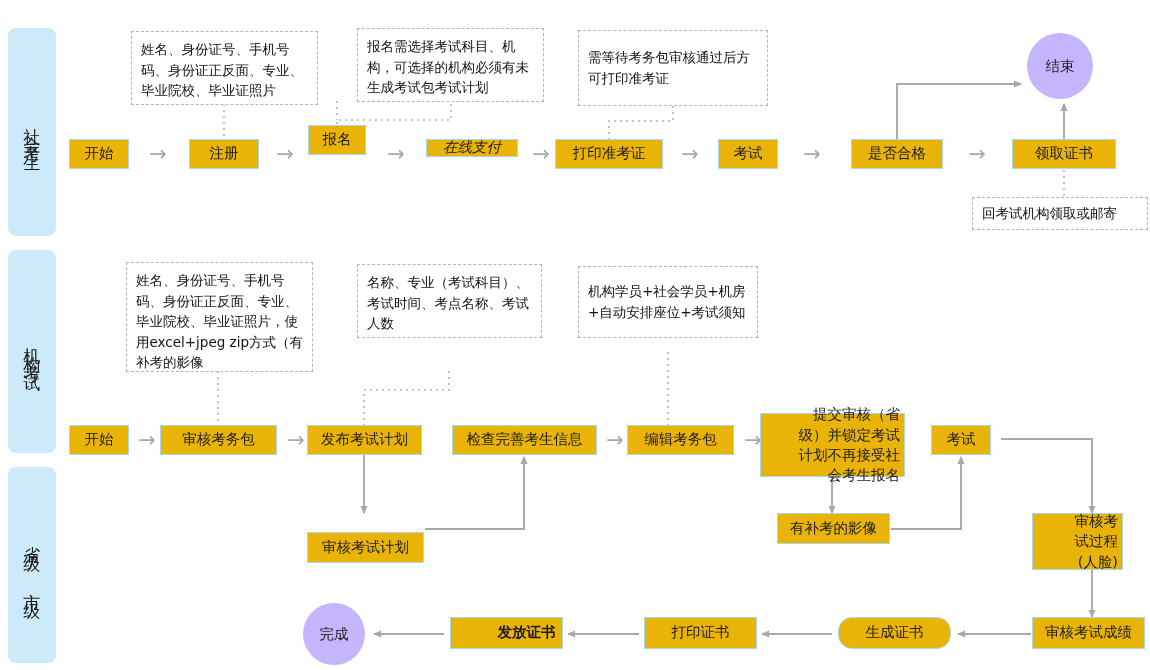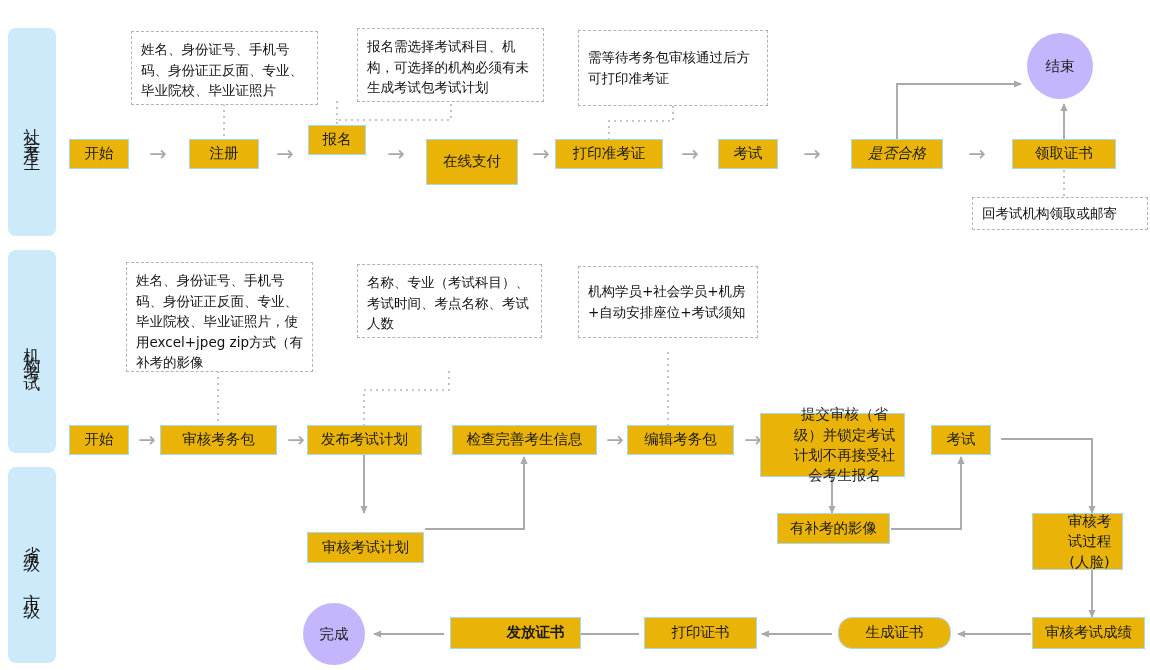--- a/index.html
+++ b/index.html
@@ -47,21 +47,21 @@
     line-height: 1.35;
     display: flex;
     align-items: center;
     justify-content: center;
     text-align: center;
     box-sizing: border-box;
     padding: 2px 4px;
   }
   .node.bold { font-weight: bold; }
   .node.ltext {
-    text-align: center;
+    text-align: right;
     justify-content: flex-start;
     padding-left: 28px;
   }
   .circle {
     position: absolute;
     background: #c4b5fd;
     border-radius: 50%;
     color: #1c1c1c;
     font-size: 14.5px;
     display: flex;
@@ -181,30 +181,30 @@
 
   <div class="node" style="left:69px; top:139px; width:60px; height:30px;">开始</div>
   <div class="arrowglyph" style="left:140px; top:142px; width:36px; height:24px;">→</div>
 
   <div class="node" style="left:189px; top:139px; width:70px; height:30px;">注册</div>
   <div class="arrowglyph" style="left:267px; top:142px; width:36px; height:24px;">→</div>
 
   <div class="node" style="left:308px; top:125px; width:58px; height:30px;">报名</div>
   <div class="arrowglyph" style="left:378px; top:142px; width:36px; height:24px;">→</div>
 
-  <div class="node" style="left:426px; top:139px; width:92px; height:46px;">在线支付</div>
+  <div class="node" style="left:426px; top:139px; width:92px; height:18px;font-style:italic;">在线支付</div>
   <div class="arrowglyph" style="left:523px; top:142px; width:36px; height:24px;">→</div>
 
   <div class="node" style="left:555px; top:139px; width:108px; height:30px;">打印准考证</div>
   <div class="arrowglyph" style="left:672px; top:142px; width:36px; height:24px;">→</div>
 
   <div class="node" style="left:718px; top:139px; width:60px; height:30px;">考试</div>
   <div class="arrowglyph" style="left:794px; top:142px; width:36px; height:24px;">→</div>
 
-  <div class="node" style="left:851px; top:139px; width:92px; height:30px;font-style:italic;">是否合格</div>
+  <div class="node" style="left:851px; top:139px; width:92px; height:30px;">是否合格</div>
   <div class="arrowglyph" style="left:959px; top:142px; width:36px; height:24px;">→</div>
 
   <div class="node" style="left:1012px; top:139px; width:104px; height:30px;">领取证书</div>
 
   <div class="circle" style="left:1027px; top:33px; width:66px; height:66px;">结束</div>
 
   <div class="node" style="left:69px; top:425px; width:60px; height:30px;">开始</div>
   <div class="arrowglyph" style="left:132px; top:428px; width:30px; height:24px;">→</div>
 
   <div class="node" style="left:160px; top:425px; width:117px; height:30px;">审核考务包</div>
@@ -227,17 +227,17 @@
   <div class="node" style="left:777px; top:513px; width:113px; height:31px;">有补考的影像</div>
 
   <div class="node ltext" style="left:1032px; top:513px; width:91px; height:57px; line-height:1.4;">审核考试过程(人脸)</div>
 
   <div class="node" style="left:1032px; top:617px; width:113px; height:32px;">审核考试成绩</div>
 
   <div class="node" style="left:838px; top:617px; width:113px; height:32px;border-radius:14px;">生成证书</div>
 
   <div class="node" style="left:644px; top:617px; width:113px; height:32px;text-align:right;">打印证书</div>
 
-  <div class="node bold" style="left:450px; top:617px; width:131px; height:32px;padding-left:44px;">发放证书</div>
+  <div class="node bold" style="left:450px; top:617px; width:113px; height:32px;padding-left:44px;">发放证书</div>
 
   <div class="circle" style="left:303px; top:603px; width:62px; height:62px;">完成</div>
 
 </div>
 
 </body></html>

